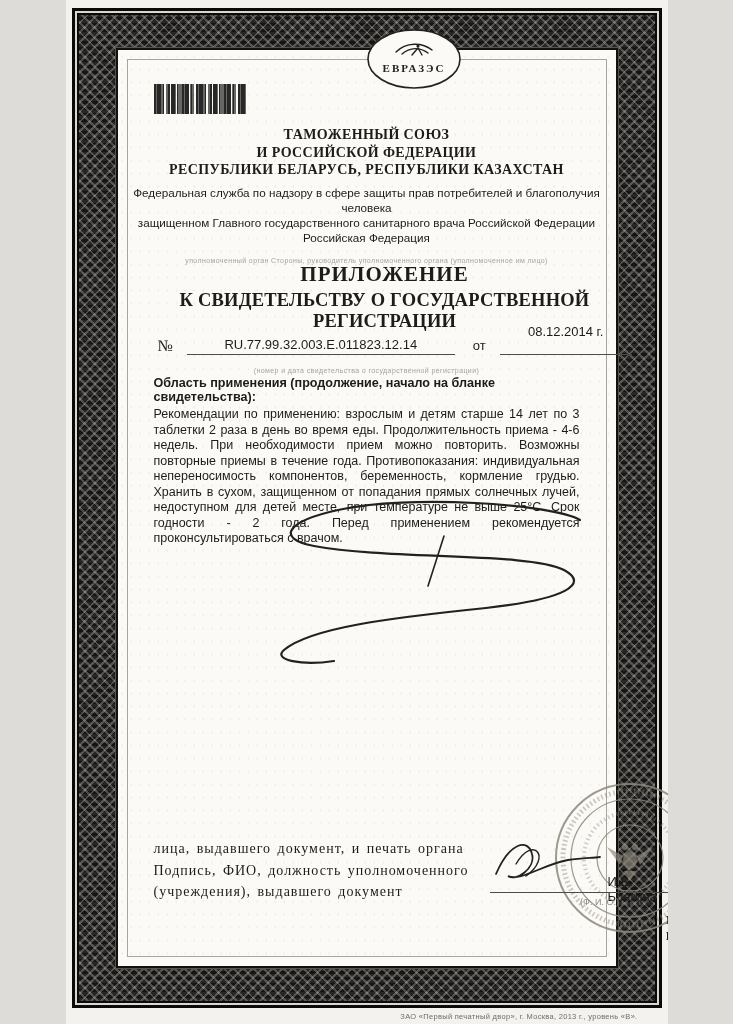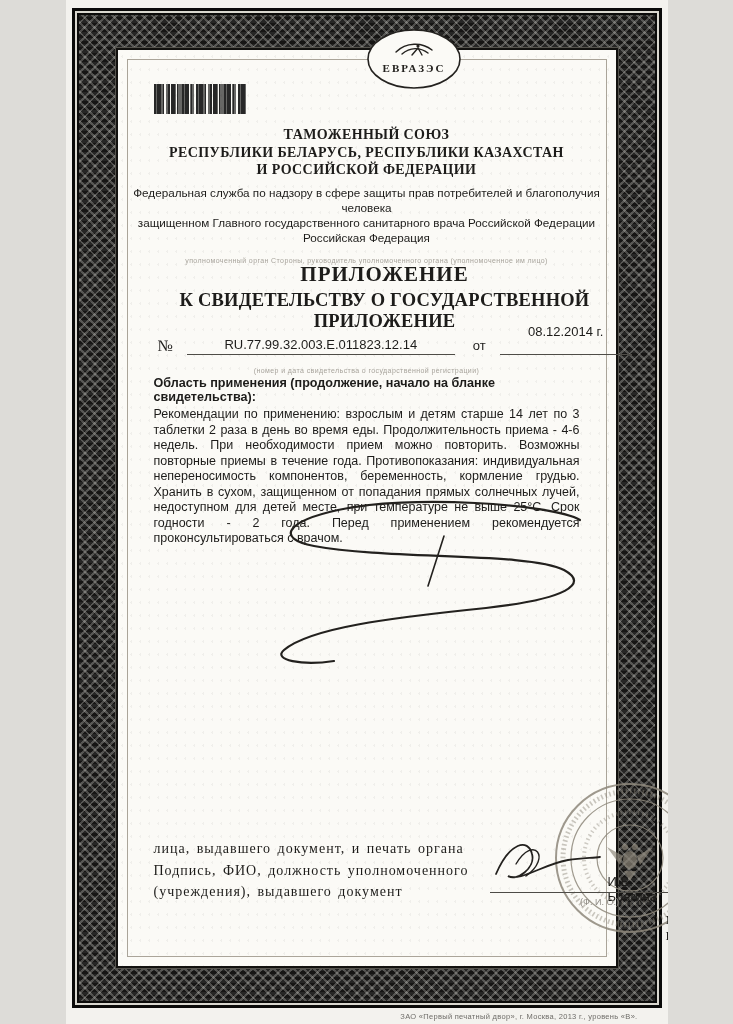--- a/index.html
+++ b/index.html
@@ -92,33 +92,33 @@
     <text x="48" y="44" text-anchor="middle" font-family="Liberation Serif, serif" font-weight="bold" font-size="11" letter-spacing="2" fill="#23211e">ЕВРАЗЭС</text>
   </svg>
 
   <div class="paper">
     <div class="inner-frame"></div>
 
     <div class="barcode"></div>
 
     <div class="header-block">
       <div class="union-line">ТАМОЖЕННЫЙ СОЮЗ</div>
+      <div class="union-line">И РОССИЙСКОЙ ФЕДЕРАЦИИ</div>
       <div class="union-line">РЕСПУБЛИКИ БЕЛАРУСЬ, РЕСПУБЛИКИ КАЗАХСТАН</div>
-      <div class="union-line">И РОССИЙСКОЙ ФЕДЕРАЦИИ</div>
       <div class="authority-block">
         <div class="authority-line">Федеральная служба по надзору в сфере защиты прав потребителей и благополучия человека</div>
         <div class="authority-line">защищенном Главного государственного санитарного врача Российской Федерации</div>
         <div class="authority-line">Российская Федерация</div>
       </div>
       <div class="hint-line">уполномоченный орган Стороны, руководитель уполномоченного органа (уполномоченное им лицо)</div>
     </div>
 
     <div class="title-block">
       <div class="title1">ПРИЛОЖЕНИЕ</div>
-      <div class="title2">К СВИДЕТЕЛЬСТВУ О ГОСУДАРСТВЕННОЙ ПРИЛОЖЕНИЕ</div>
+      <div class="title2">К СВИДЕТЕЛЬСТВУ О ГОСУДАРСТВЕННОЙ РЕГИСТРАЦИИ</div>
     </div>
 
     <div class="number-row">
       <div class="number-flex">
         <span class="no-label">№</span>
         <span class="number-value">RU.77.99.32.003.Е.011823.12.14</span>
         <span class="from-label">от</span>
         <span class="date-value">08.12.2014 г.</span>
       </div>
       <div class="number-hint">(номер и дата свидетельства о государственной регистрации)</div>

